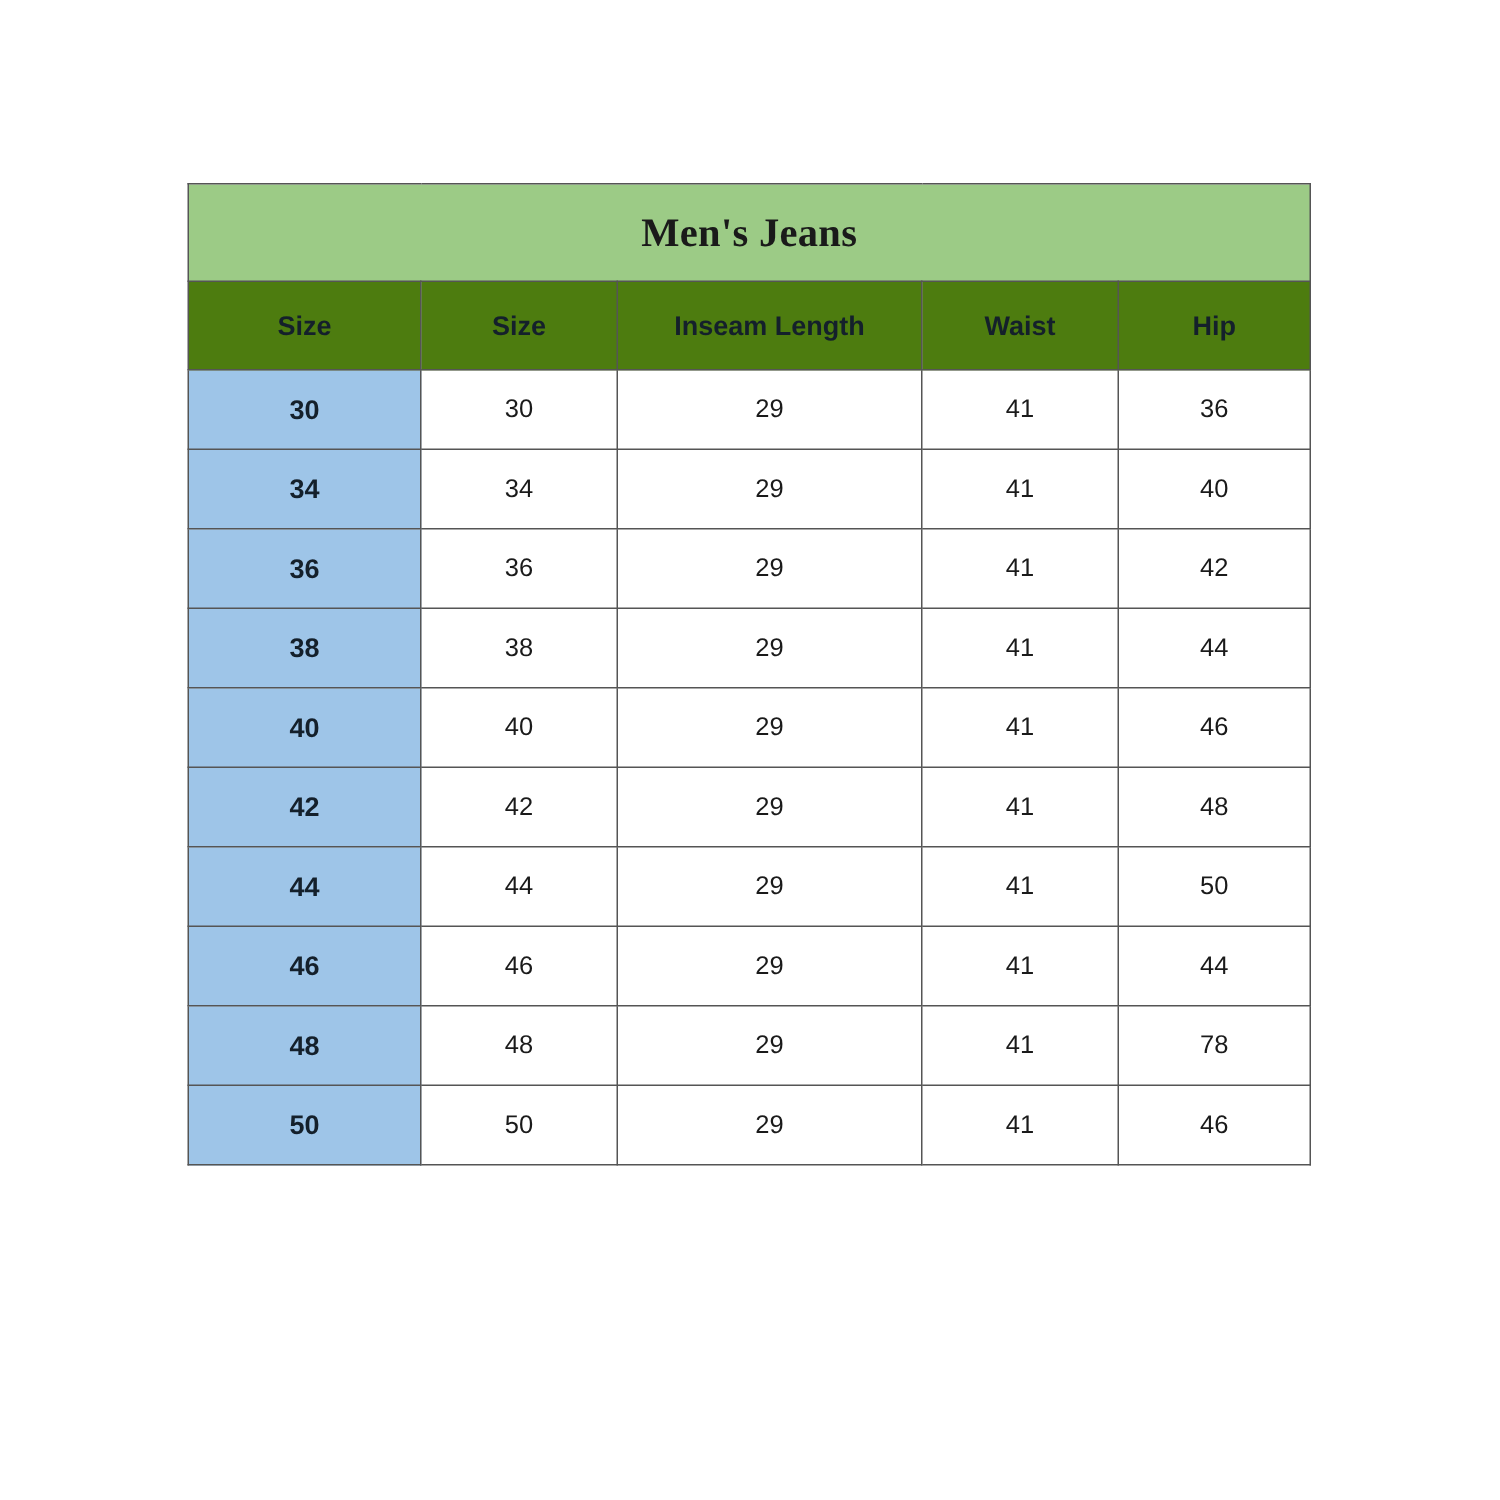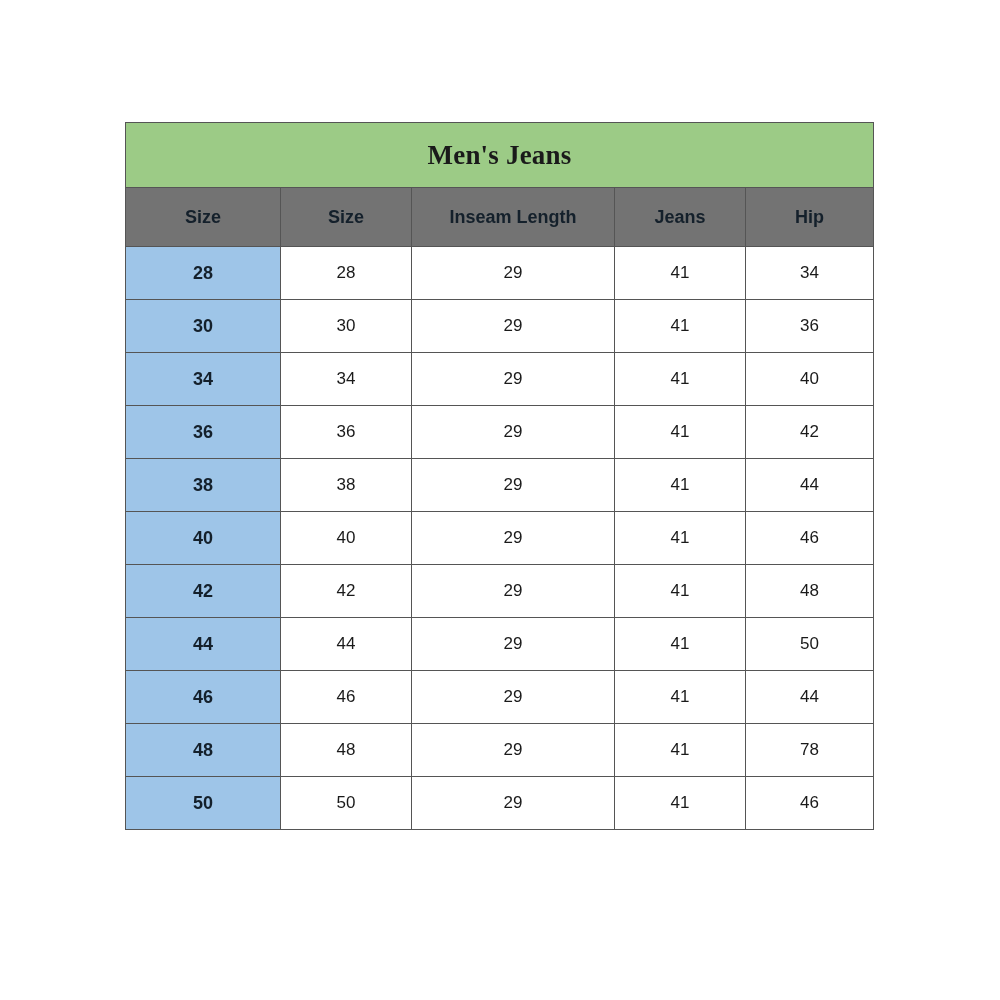--- a/index.html
+++ b/index.html
@@ -37,21 +37,21 @@
   .title-cell {
     background: #9ccb86;
     color: #1a1a1a;
     font-family: "Liberation Serif", serif;
     font-size: 27px;
     font-weight: bold;
     height: 64px;
     letter-spacing: 0.2px;
   }
   .col-head {
-    background: #737373;
+    background: #4d7c0f;
     color: #14202b;
     font-size: 18px;
     font-weight: bold;
     height: 58px;
   }
   .row-head {
     background: #9ec5e8;
     color: #14202b;
     font-size: 18px;
     font-weight: bold;
@@ -84,31 +84,24 @@
         <col class="c-hip">
       </colgroup>
       <tbody>
         <tr>
           <td class="title-cell" colspan="5">Men's Jeans</td>
         </tr>
         <tr>
           <td class="col-head">Size</td>
           <td class="col-head">Size</td>
           <td class="col-head">Inseam Length</td>
-          <td class="col-head">Jeans</td>
+          <td class="col-head">Waist</td>
           <td class="col-head">Hip</td>
         </tr>
 
-        <tr>
-          <td class="row-head">28</td>
-          <td class="data-cell">28</td>
-          <td class="data-cell">29</td>
-          <td class="data-cell">41</td>
-          <td class="data-cell">34</td>
-        </tr>
         <tr>
           <td class="row-head">30</td>
           <td class="data-cell">30</td>
           <td class="data-cell">29</td>
           <td class="data-cell">41</td>
           <td class="data-cell">36</td>
         </tr>
         <tr>
           <td class="row-head">34</td>
           <td class="data-cell">34</td>

